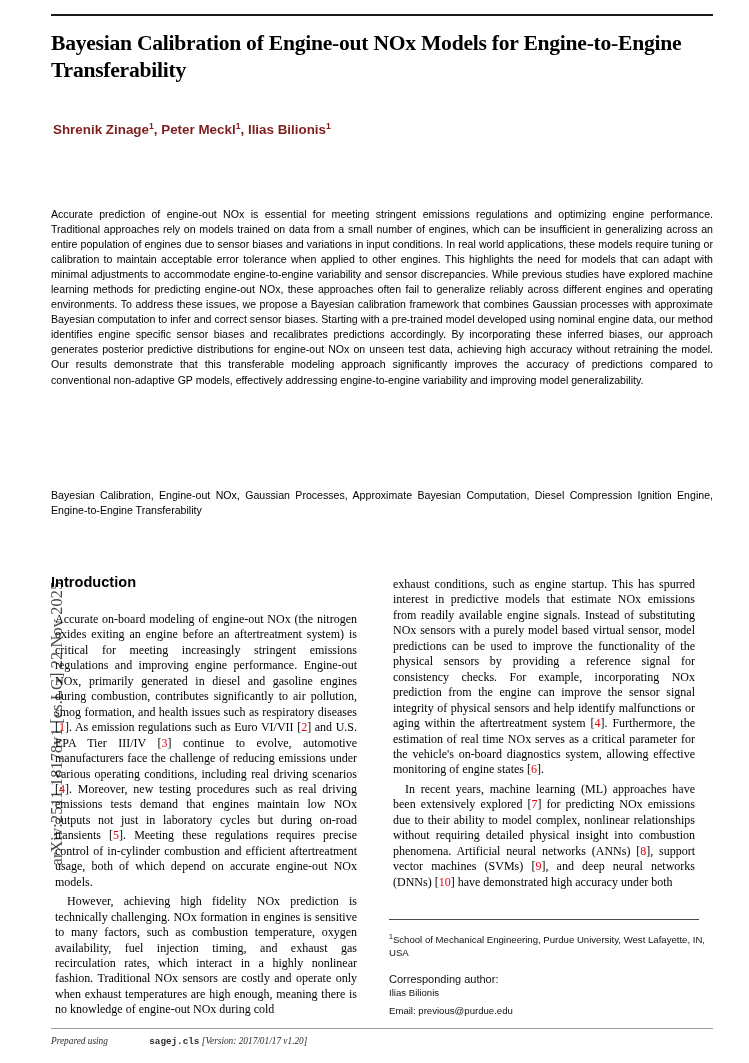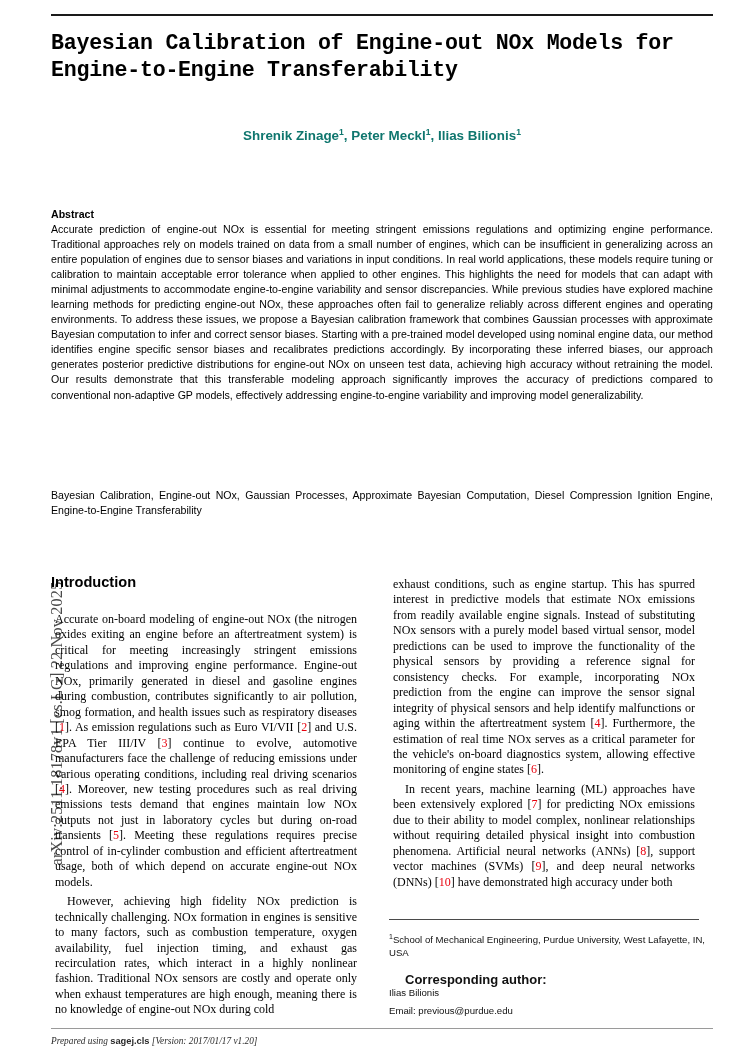--- a/index.html
+++ b/index.html
@@ -44,37 +44,36 @@
   }
 
   
   .head {
     position: absolute;
     left: 51px;
     top: 30px;
     width: 662px;
   }
   .title {
-    font-family: Liberation Mono, monospace;
+    font-family: Liberation Serif, serif;
     font-weight: bold;
     font-size: 21.6px;
     line-height: 26.5px;
     letter-spacing: -0.25px;
     margin: 0;
     color: #000;
   }
   .authors {
     font-family: "Liberation Sans", sans-serif;
     font-weight: bold;
     font-size: 13.4px;
     line-height: 17px;
-    margin: 8px;
+    margin: 2px;
     padding-top: 33px;
-    color: #0f766e;
-    text-align: center;
+    color: #7f1d1d;
   }
   .authors sup { font-size: 8.6px; vertical-align: super; font-weight: bold; }
 
   
   .sec-block {
     position: absolute;
     left: 51px;
     width: 662px;
     font-family: "Liberation Sans", sans-serif;
   }
@@ -142,24 +141,24 @@
     top: 931px;
     width: 324px;
     font-family: "Liberation Sans", sans-serif;
     font-size: 9.6px;
     line-height: 12.9px;
     color: #111;
   }
   .footnote sup { font-size: 7px; vertical-align: super; }
   .corr-head {
     font-family: "Liberation Sans", sans-serif;
-    font-weight: bold;
-    font-size: 13px;
+    font-weight: normal;
+    font-size: 11px;
     line-height: 13.2px;
-    margin: 13px 0 0 16px;
+    margin: 13px 0 0 0;
   }
   .corr-line {
     font-family: "Liberation Sans", sans-serif;
     font-size: 9.6px;
     line-height: 13.2px;
     margin: 0;
   }
   .corr-email { margin-top: 5px; }
 
   
@@ -175,42 +174,42 @@
     position: absolute;
     left: 51px;
     top: 1036px;
     font-family: "Liberation Serif", serif;
     font-style: italic;
     font-size: 9.3px;
     color: #2b2b2b;
     white-space: nowrap;
   }
   .footer .cls-name {
-    font-family: Liberation Sans, sans-serif;
+    font-family: Liberation Mono, monospace;
     font-style: normal;
     font-weight: bold;
     font-size: 9.3px;
+    margin-left: 39px;
   }
 </style>
 </head>
 <body>
 
 <div class="page">
 
   <div class="arxiv-stamp">arXiv:2511.18178v1  [cs.LG]  22 Nov 2025</div>
 
   <div class="top-rule"></div>
 
   <div class="head">
     <h1 class="title">Bayesian Calibration of Engine-out NOx Models for Engine-to-Engine Transferability</h1>
     <p class="authors"><span>Shrenik Zinage</span><sup>1</sup>, <span>Peter Meckl</span><sup>1</sup>, <span>Ilias Bilionis</span><sup>1</sup></p>
   </div>
 
   <div class="sec-block abstract-block">
-    <div class="sec-head">Abstract</div>
     <p class="sec-body">Accurate prediction of engine-out NOx is essential for meeting stringent emissions regulations and optimizing engine performance. Traditional approaches rely on models trained on data from a small number of engines, which can be insufficient in generalizing across an entire population of engines due to sensor biases and variations in input conditions. In real world applications, these models require tuning or calibration to maintain acceptable error tolerance when applied to other engines. This highlights the need for models that can adapt with minimal adjustments to accommodate engine-to-engine variability and sensor discrepancies. While previous studies have explored machine learning methods for predicting engine-out NOx, these approaches often fail to generalize reliably across different engines and operating environments. To address these issues, we propose a Bayesian calibration framework that combines Gaussian processes with approximate Bayesian computation to infer and correct sensor biases. Starting with a pre-trained model developed using nominal engine data, our method identifies engine specific sensor biases and recalibrates predictions accordingly. By incorporating these inferred biases, our approach generates posterior predictive distributions for engine-out NOx on unseen test data, achieving high accuracy without retraining the model. Our results demonstrate that this transferable modeling approach significantly improves the accuracy of predictions compared to conventional non-adaptive GP models, effectively addressing engine-to-engine variability and improving model generalizability.</p>
   </div>
 
   <div class="sec-block keywords-block">
     <p class="sec-body">Bayesian Calibration, Engine-out NOx, Gaussian Processes, Approximate Bayesian Computation, Diesel Compression Ignition Engine, Engine-to-Engine Transferability</p>
   </div>
 
   <div class="col col-left">
     <h2 class="body-head">Introduction</h2>
     <div id="intro-left">

